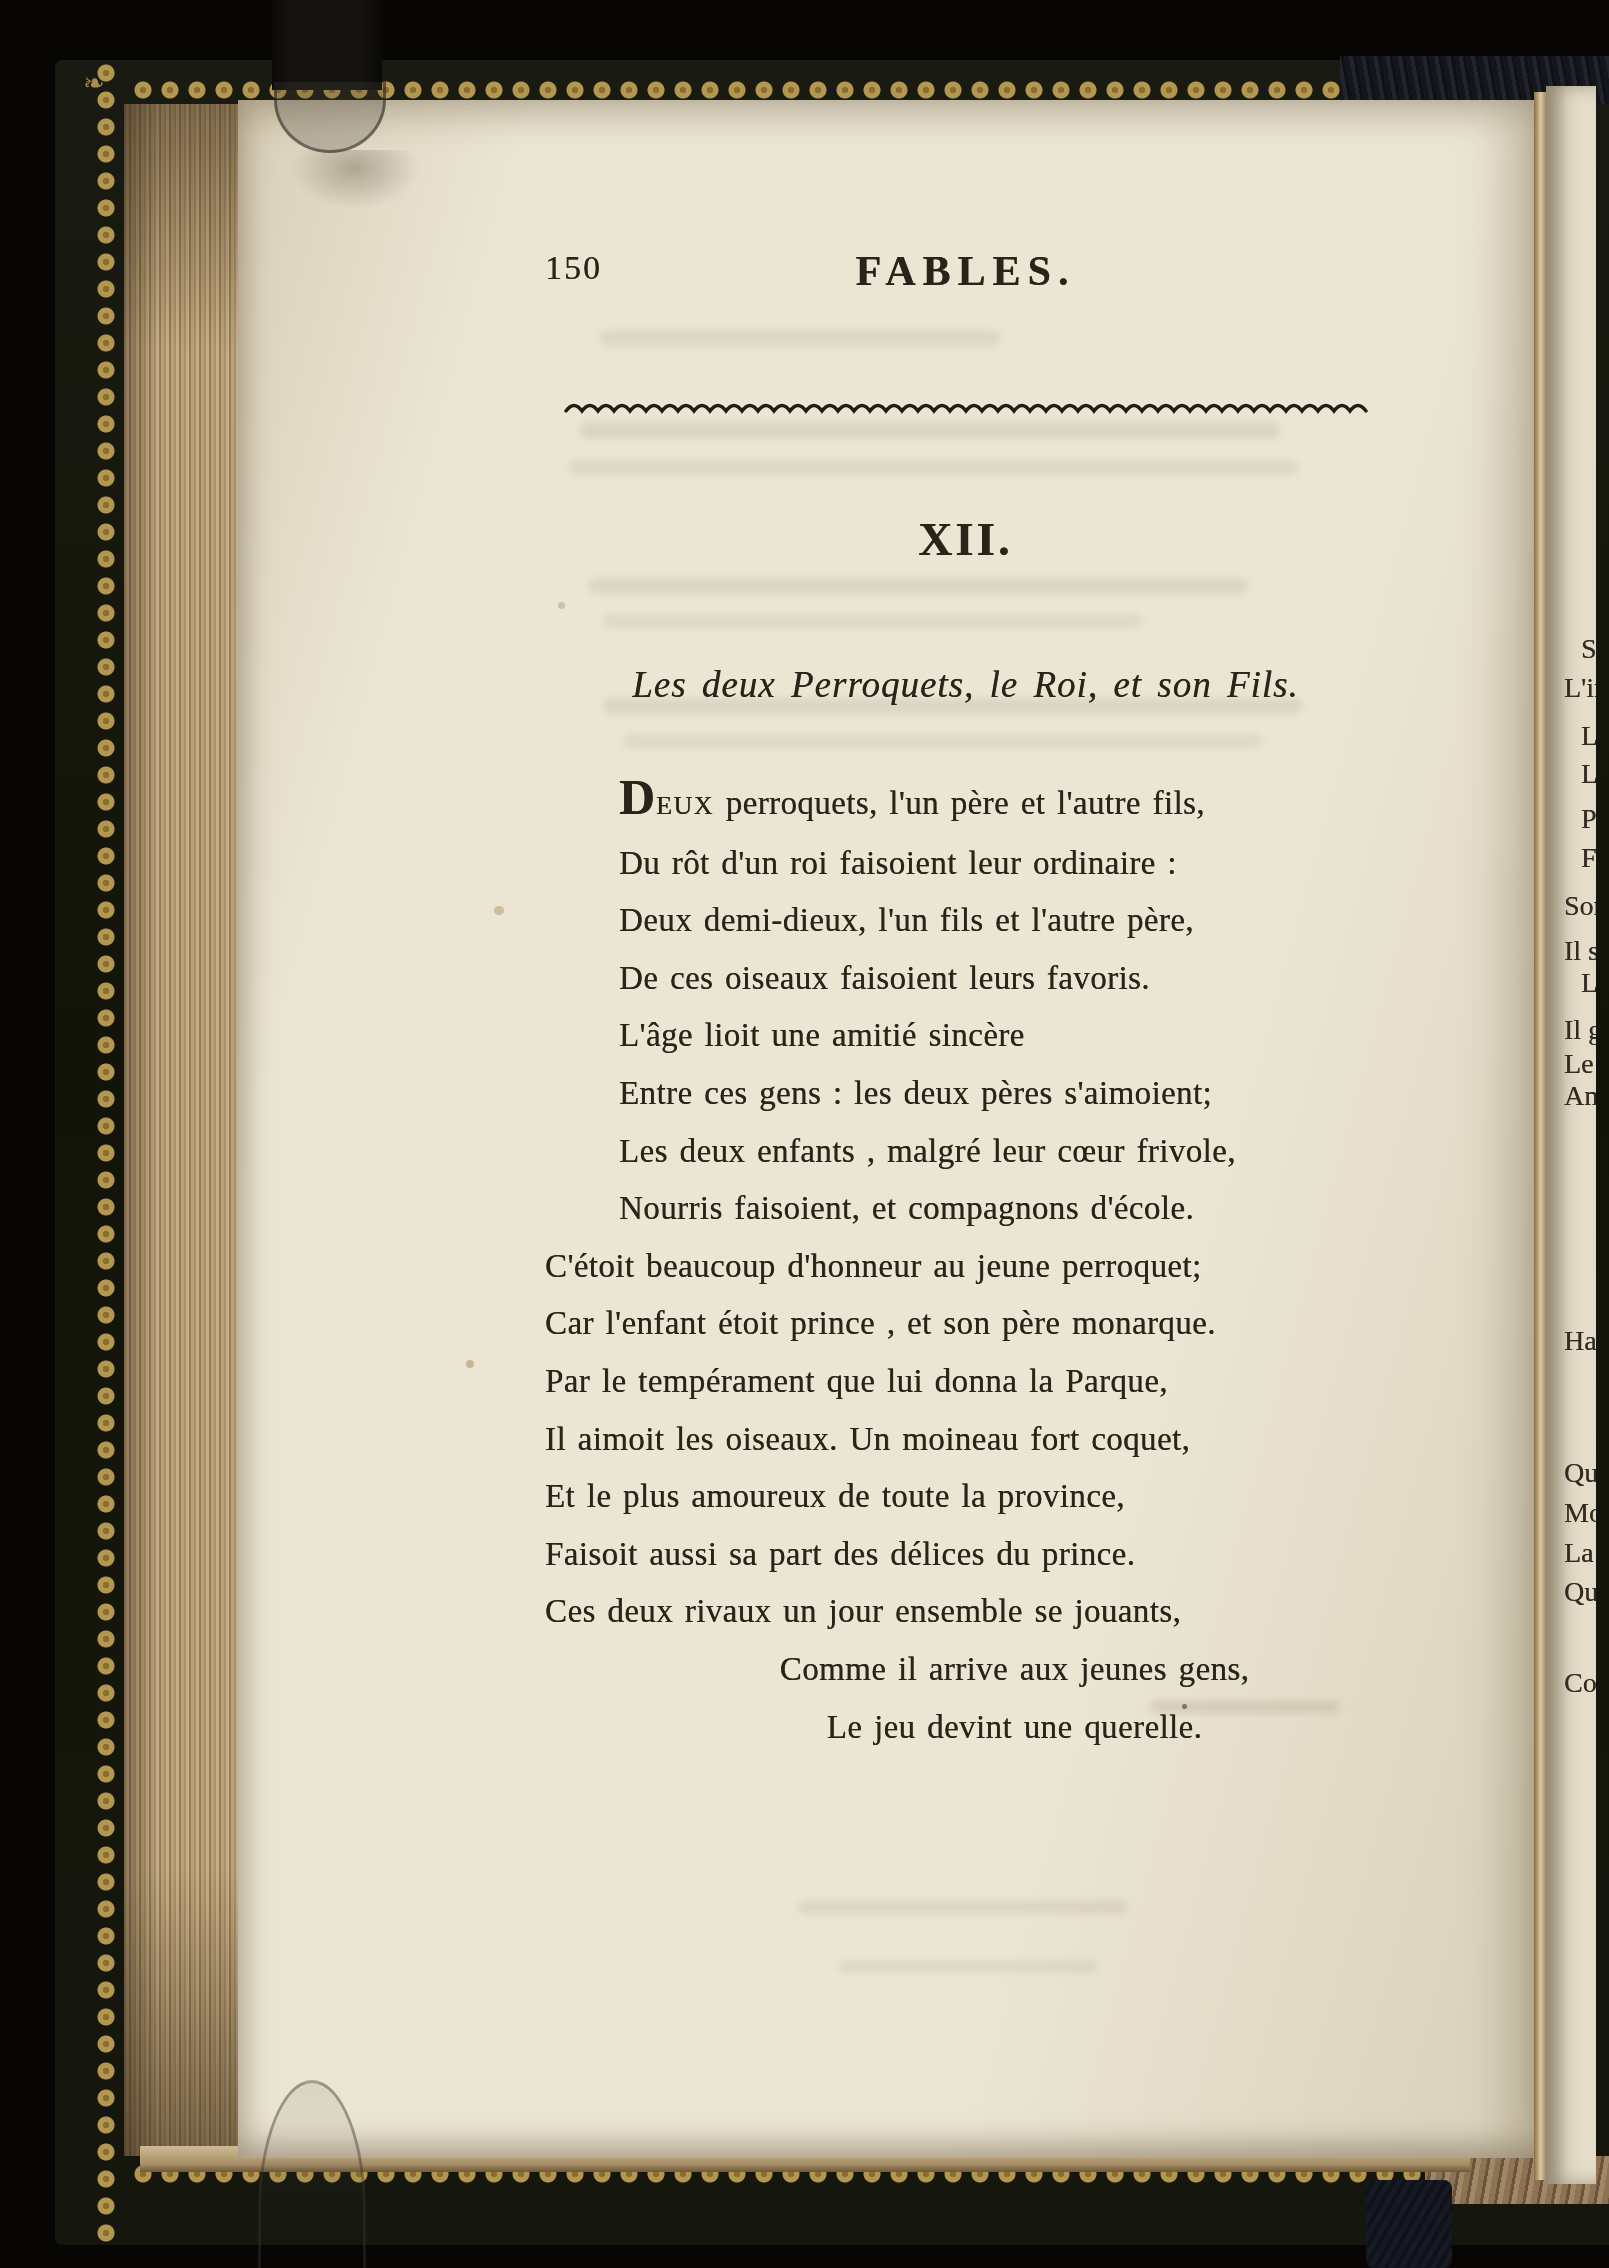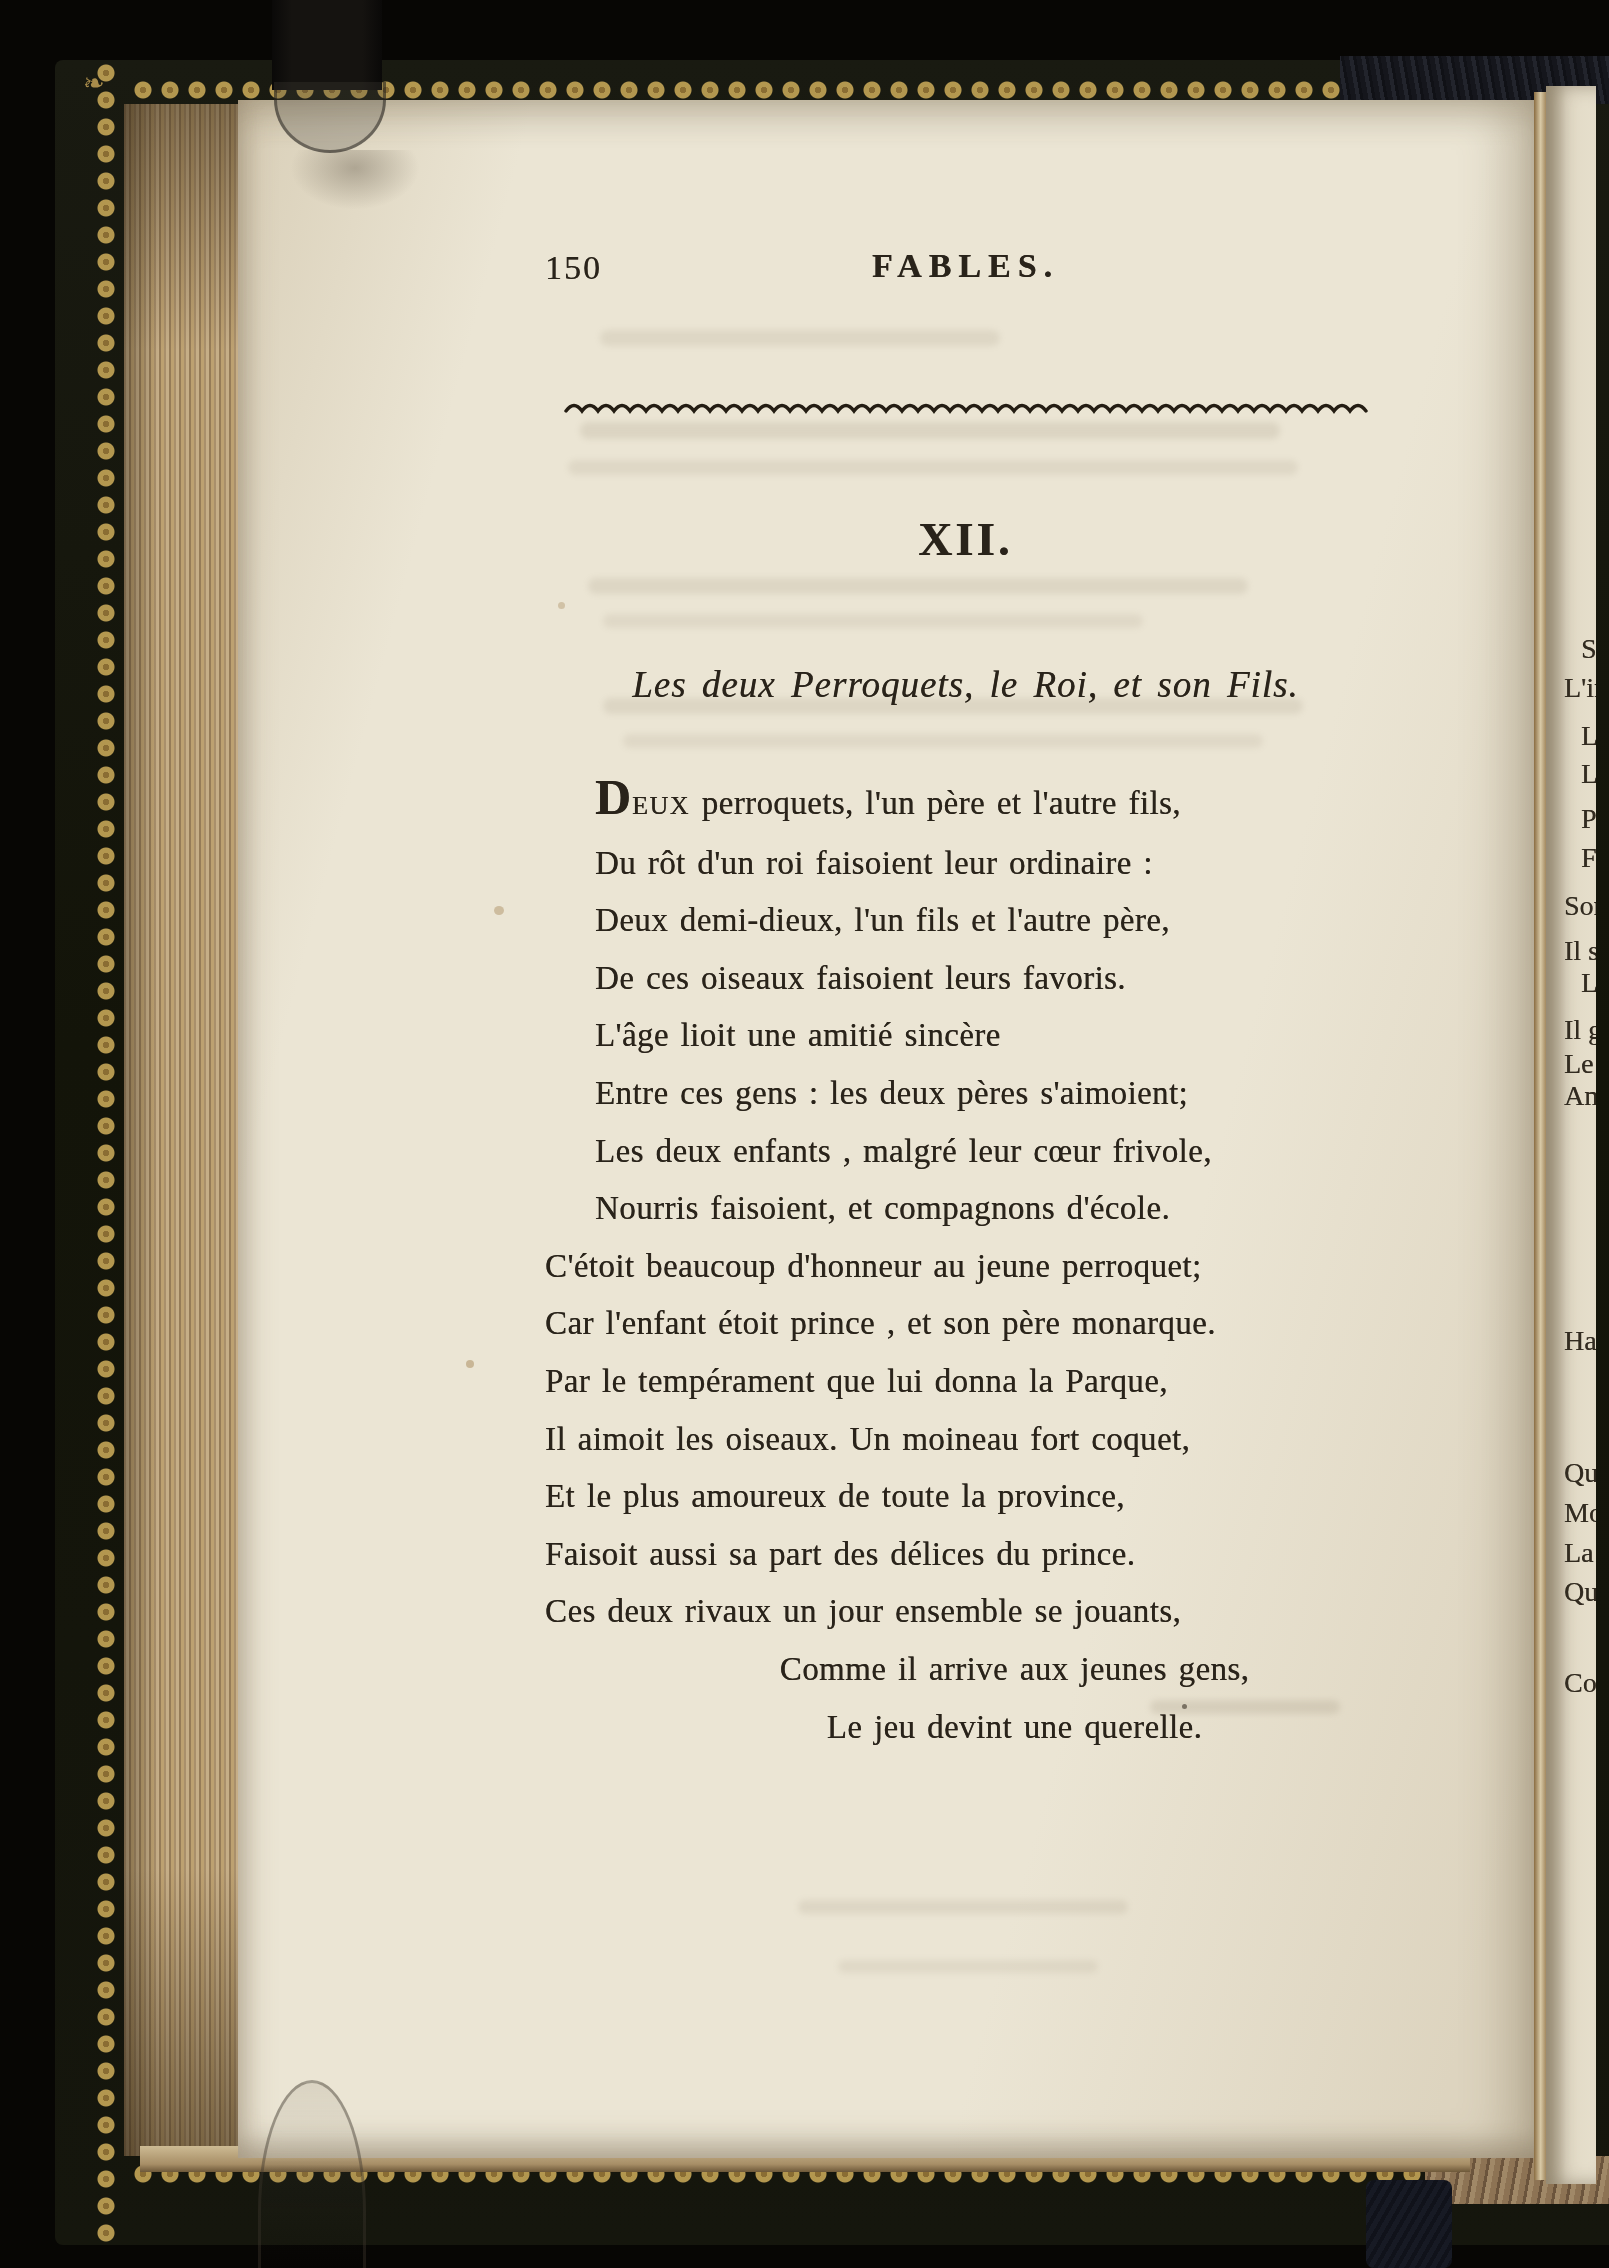--- a/index.html
+++ b/index.html
@@ -55,30 +55,30 @@
       background:radial-gradient(ellipse at 50% 30%,rgba(80,70,55,.35),rgba(0,0,0,0) 70%);}
   #strap-bottom{position:absolute;left:258px;top:2080px;width:102px;height:188px;z-index:7;
       border:3px solid rgba(60,54,44,.42);border-bottom:none;border-radius:52% 52% 0 0 / 72% 72% 0 0;
       background:linear-gradient(180deg,rgba(160,152,136,.22),rgba(160,152,136,.1) 40%,rgba(90,90,90,.08) 42%,rgba(40,40,40,0));}
 
   
   #text-block{position:absolute;left:305px;top:14px;width:845px;height:2058px;color:#29231a;}
   .ink{text-shadow:.3px .3px .5px rgba(42,34,24,.8);}
   #page-number{position:absolute;left:2px;top:135px;font-size:34px;letter-spacing:2px;}
   #running-header{position:absolute;left:0;right:0;top:133px;text-align:center;
-      font-size:34px;font-weight:700;letter-spacing:7px;}
+      font-size:42px;font-weight:700;letter-spacing:7px;}
   #wavy-rule{position:absolute;left:0;right:0;top:286px;text-align:center;}
   #fable-number{position:absolute;left:0;right:0;top:398px;text-align:center;
       font-size:47px;font-weight:700;letter-spacing:3px;}
   #fable-title{position:absolute;left:0;right:0;top:538px;text-align:center;
       font-style:italic;font-size:37px;letter-spacing:1px;word-spacing:5px;margin-top:11px;}
   #poem{position:absolute;left:0;top:655px;width:845px;font-size:33px;line-height:57.6px;
       letter-spacing:.4px;word-spacing:3px;}
   .poem-line{white-space:nowrap;}
-  .indent-a{margin-left:52px;}
+  .indent-a{margin-left:76px;}
   .indent-b{margin-left:2px;}
   .indent-c{margin-left:98px;text-align:center;}
   .lead-cap{font-size:50px;font-weight:700;letter-spacing:1px;}
   .small-caps{font-size:26px;text-transform:uppercase;letter-spacing:1.5px;}
 
   
   .fragment{position:absolute;left:18px;font-size:28px;color:#322b20;white-space:nowrap;
       text-shadow:.3px .3px .4px rgba(50,43,32,.7);}
   .frag-indent{left:35px;}
 

